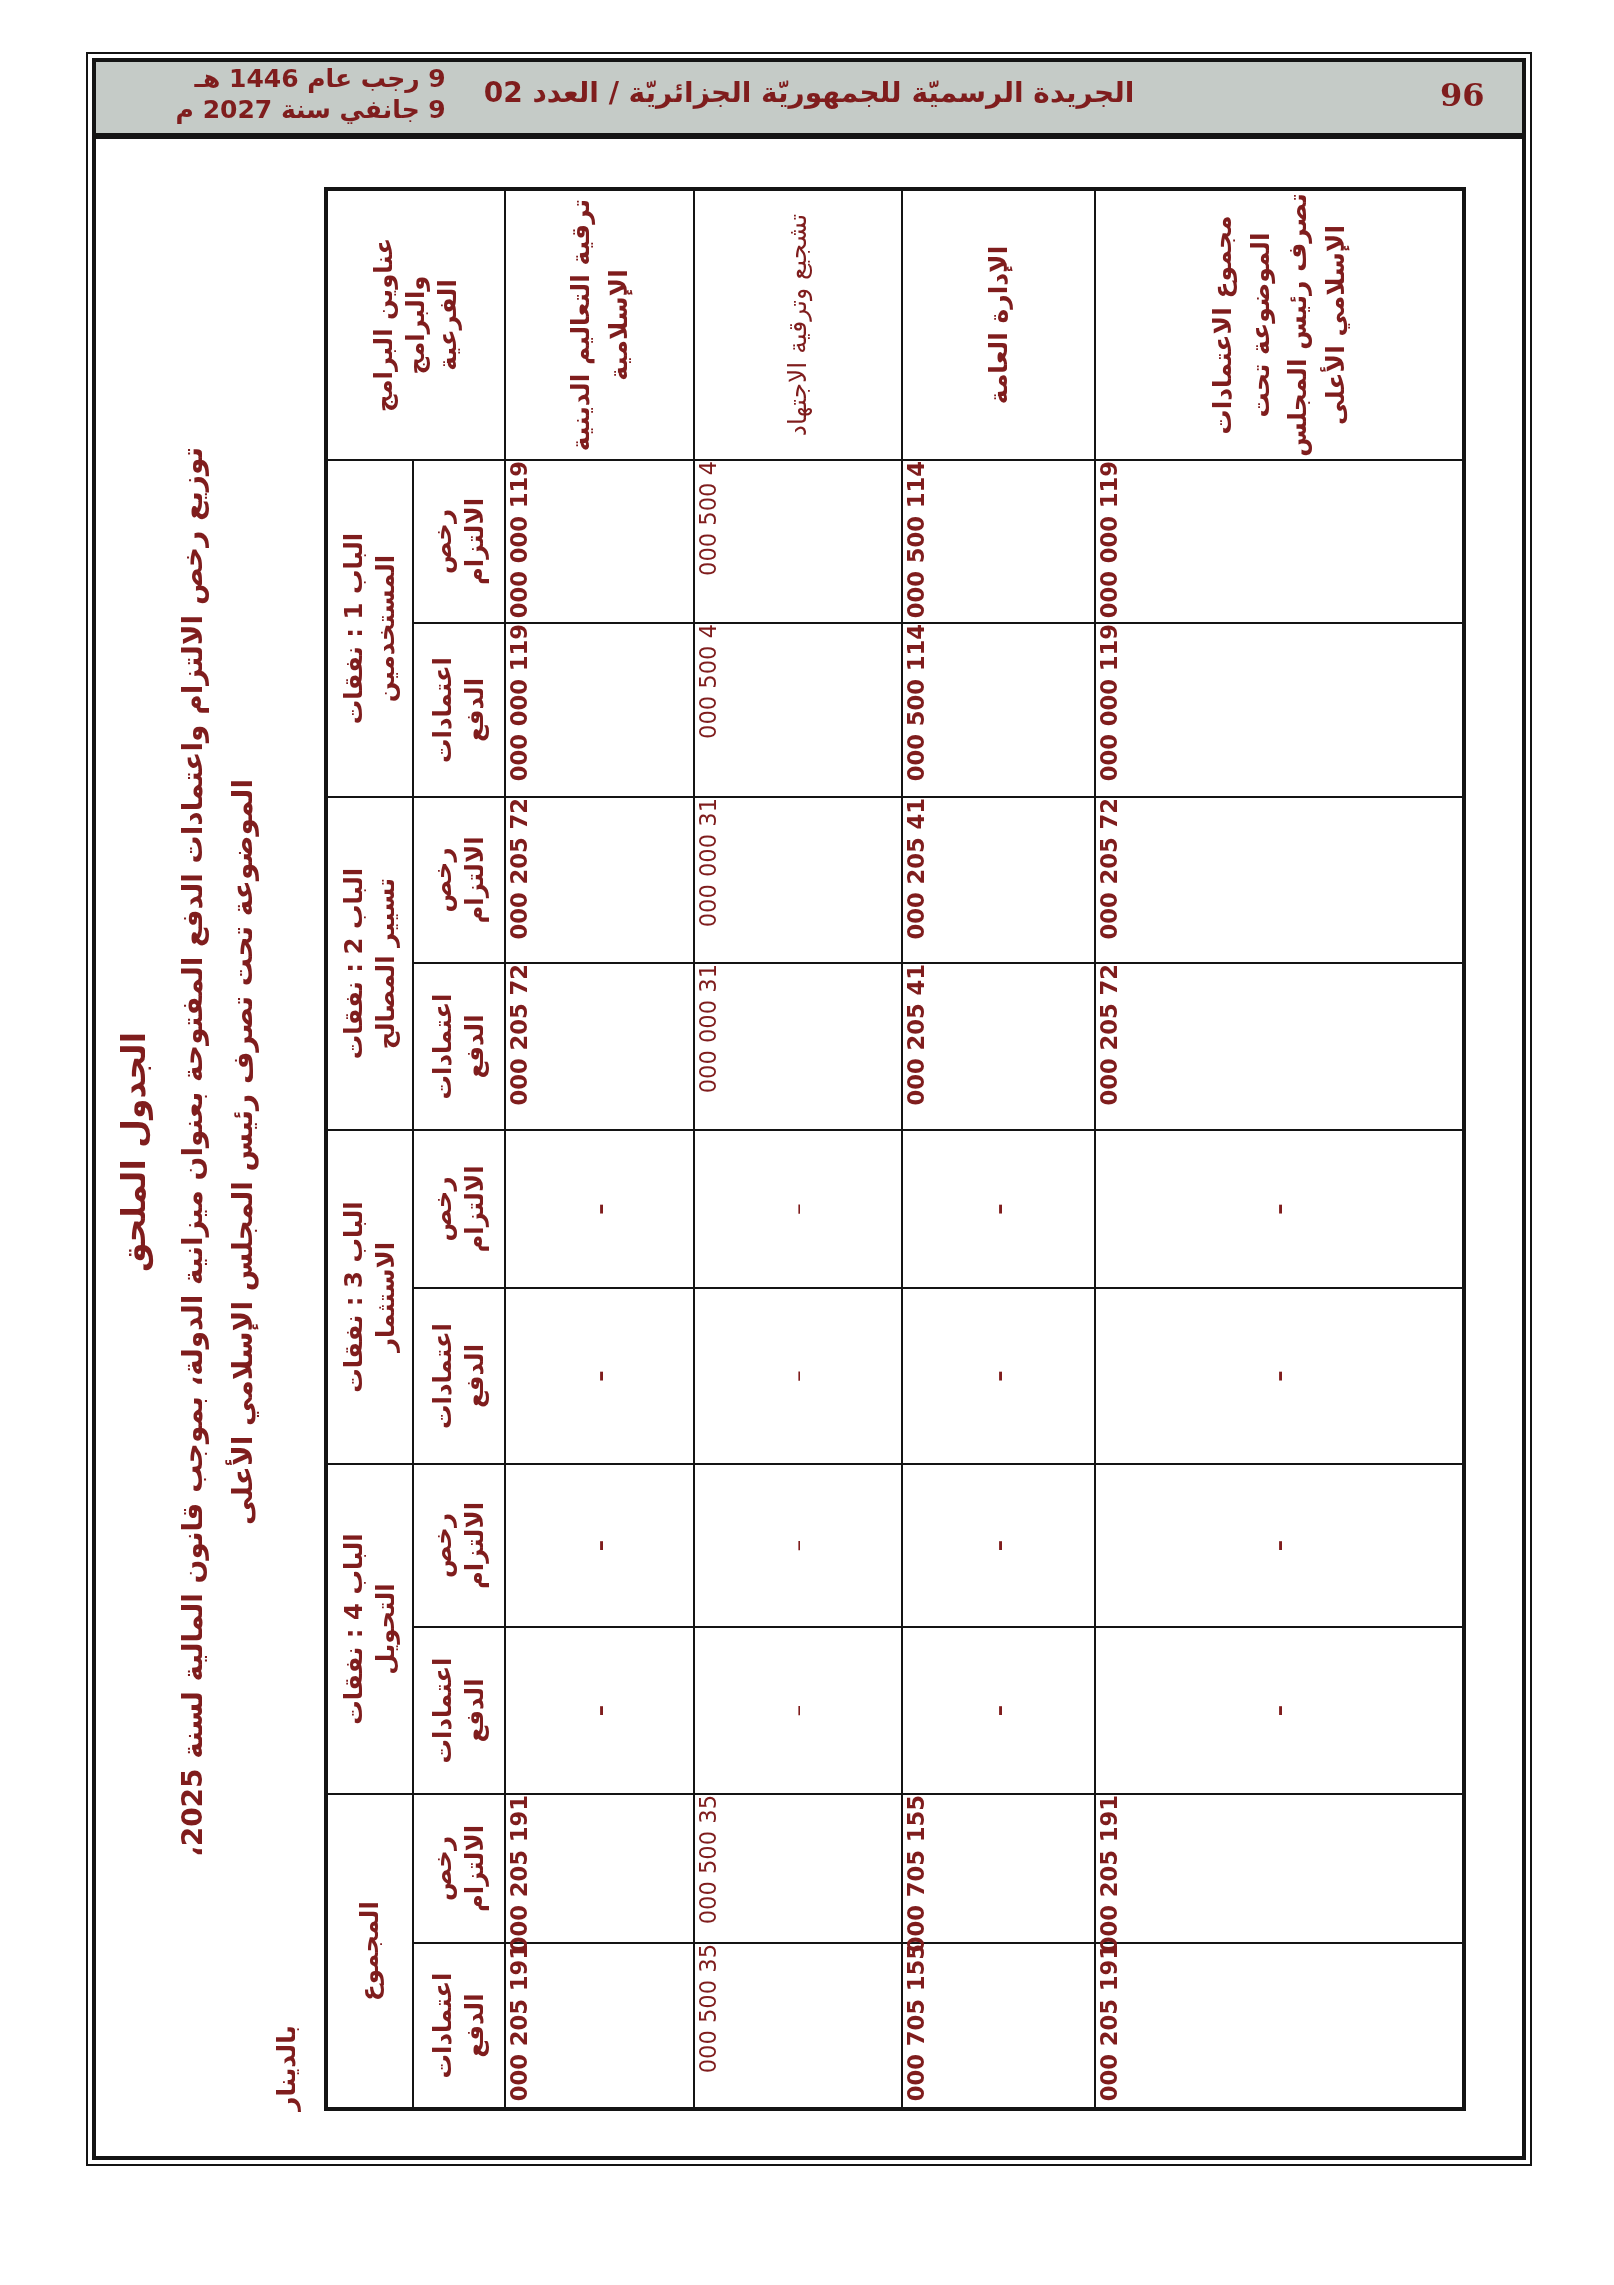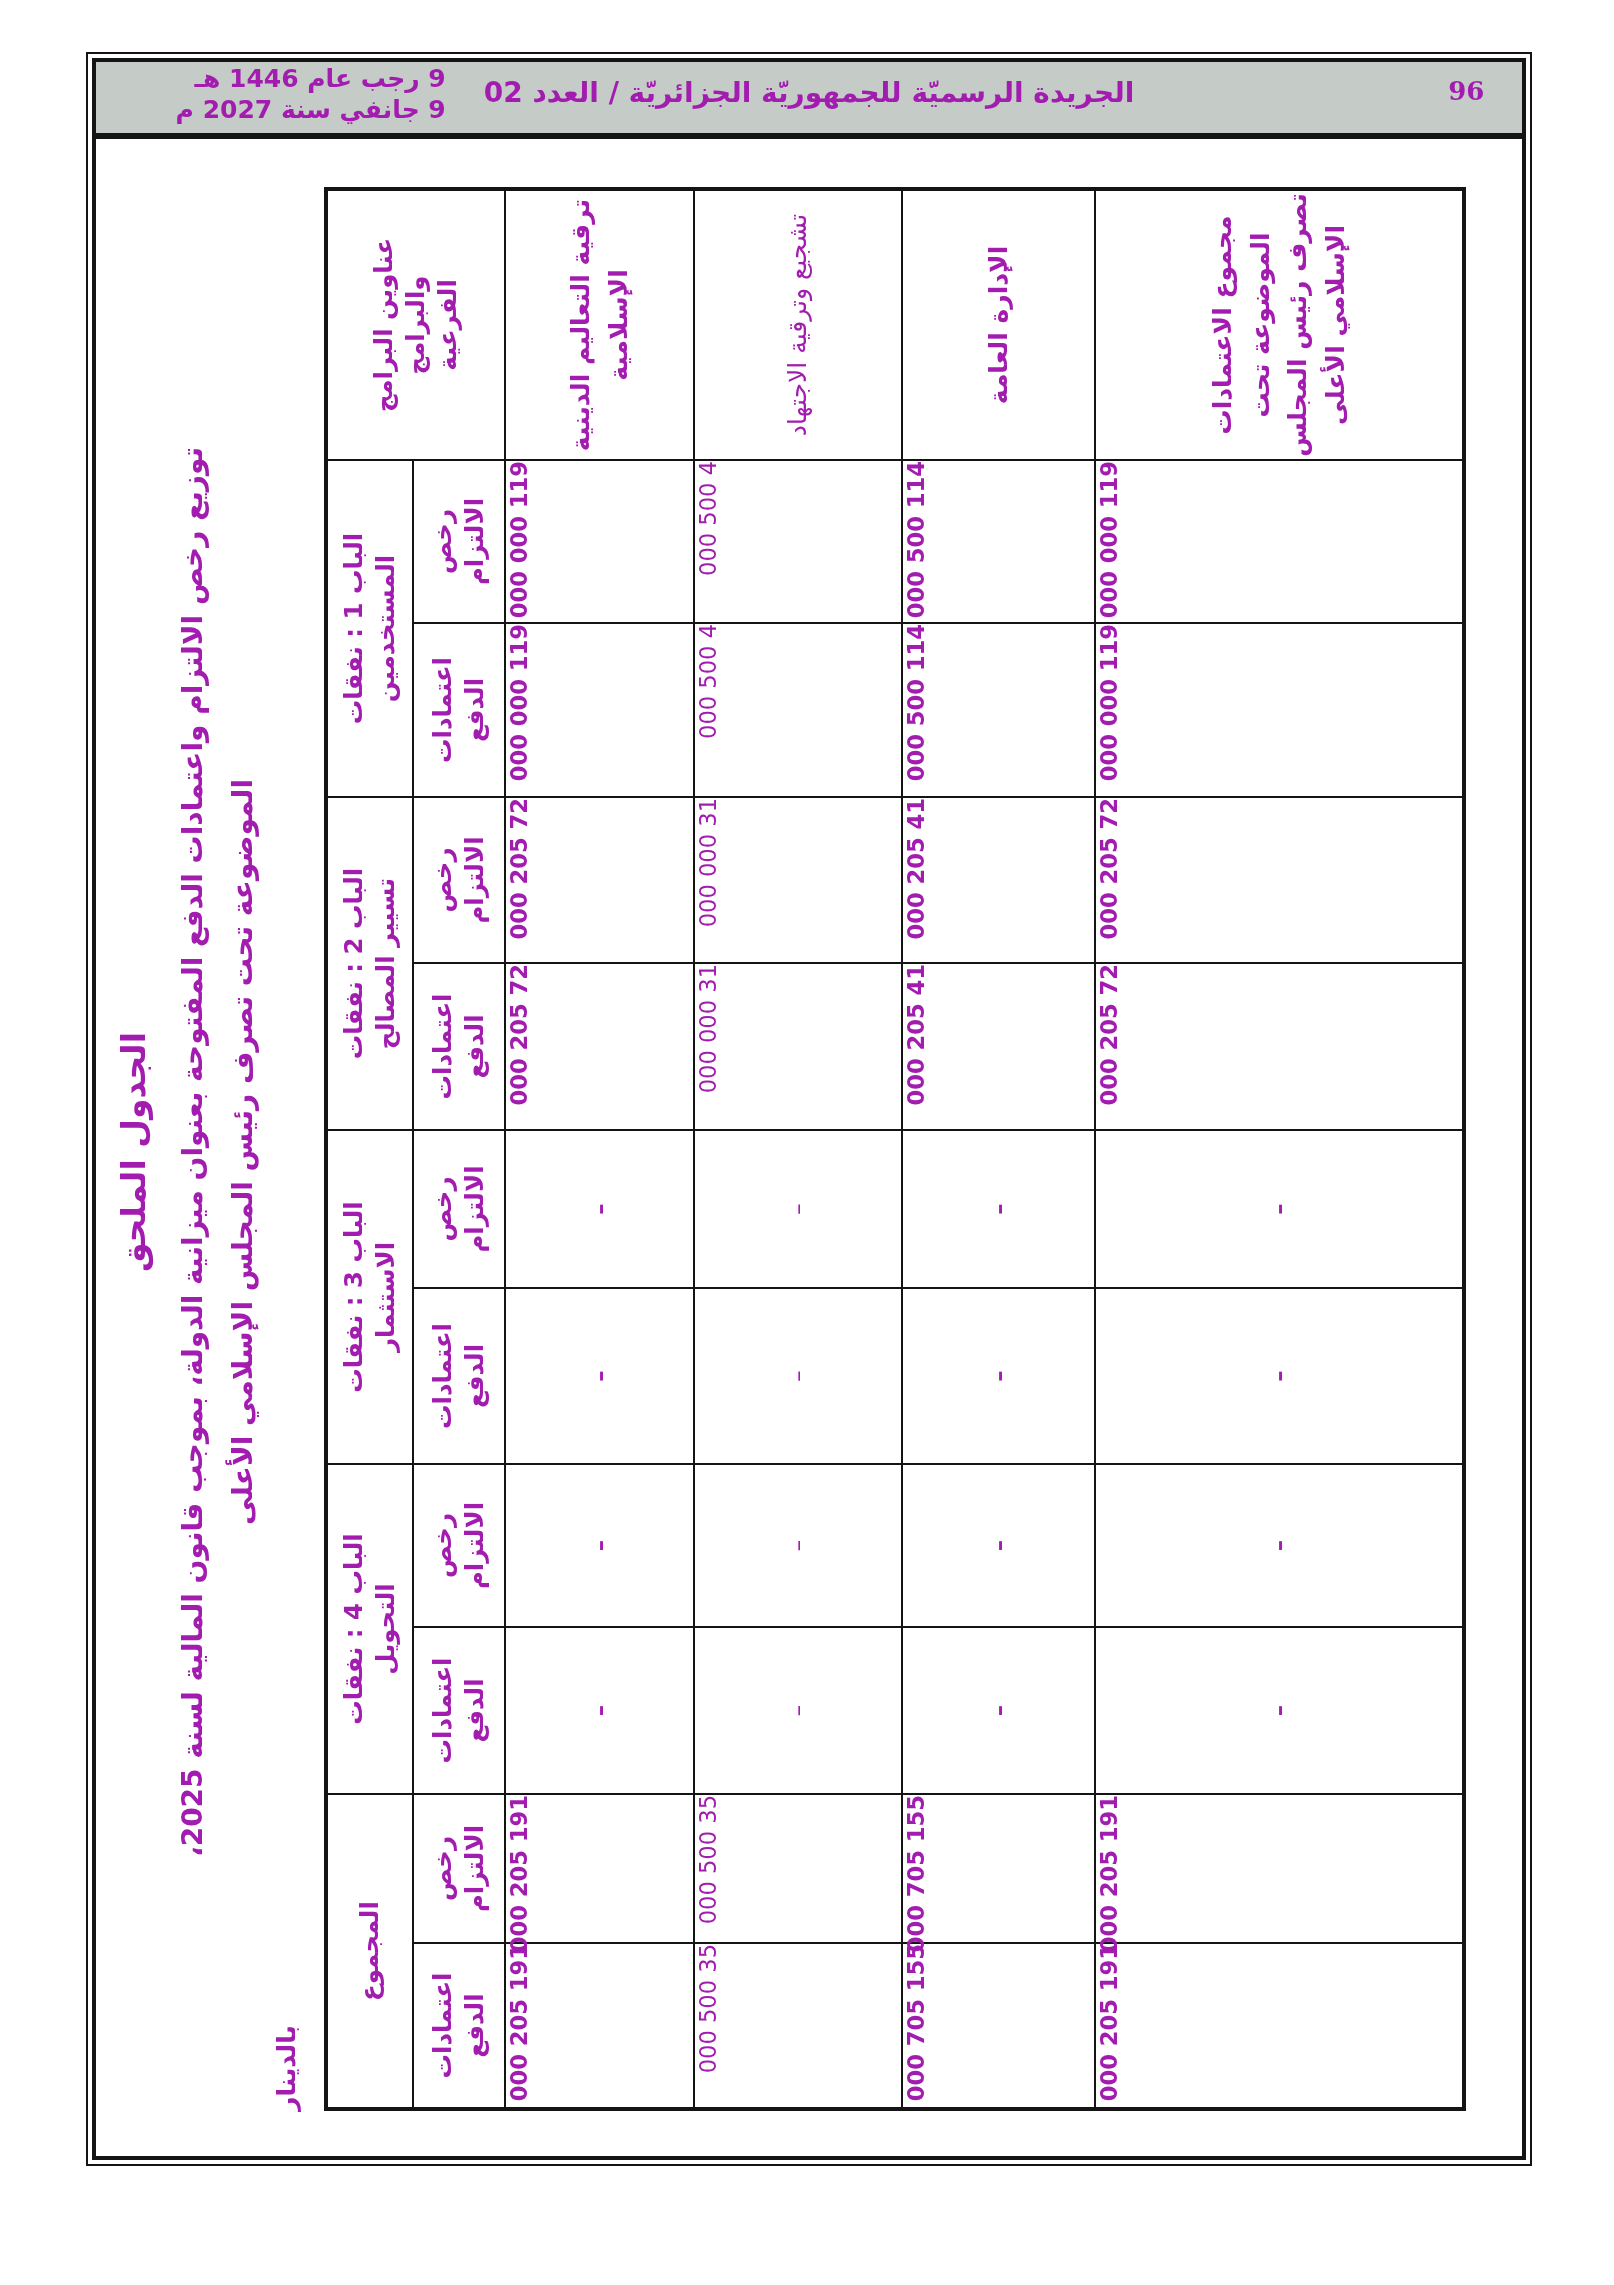--- a/index.html
+++ b/index.html
@@ -1,30 +1,30 @@
 <!DOCTYPE html>
 <html lang="ar" style="font-size:14.5px"><head>
 <meta charset="utf-8">
 <style>
   html,body{margin:0;padding:0;background:#ffffff;}
   .page{position:relative;width:1615px;height:2285px;background:#ffffff;overflow:hidden;
-        font-family:"DejaVu Sans",sans-serif;color:#a21caf;}
+        font-family:"DejaVu Sans",sans-serif;color:#7f1d1d;}
   
   .frame-outer{position:absolute;left:86px;top:52px;right:83px;bottom:119px;
                border:2.7px solid #141414;padding:3.6px;box-sizing:border-box;}
   .frame-inner{width:100%;height:100%;border:4.5px solid #141414;box-sizing:border-box;position:relative;}
   
   .masthead{position:absolute;left:0;top:0;right:0;height:71px;background:#c5cbc7;
             border-bottom:6.3px solid #141414;}
   .date-block{position:absolute;left:80px;top:2.7px;text-align:right;direction:rtl;
               font-weight:700;font-size:25px;line-height:1.22;}
   .masthead-title{position:absolute;left:0;right:0;top:14.5px;text-align:center;direction:rtl;
                   font-weight:700;font-size:28px;}
   .page-number{position:absolute;right:38px;top:14.5px;font-family:"DejaVu Serif",serif;
-               font-weight:700;font-size:26px;}
+               font-weight:700;font-size:32px;}
   
   .rotated-canvas{position:absolute;left:1.8px;top:80px;width:2144px;height:1475px;
                   transform-origin:0 0;transform:translateY(2144px) rotate(-90deg);direction:rtl;}
   .annex-line{position:absolute;left:0;width:100%;text-align:center;direction:rtl;font-weight:700;}
   .annex-title{top:112px;font-size:33px;}
   .annex-sub1{top:174px;font-size:28px;}
   .annex-sub2{top:224px;font-size:28px;}
   .currency-note{position:absolute;top:270px;left:113px;direction:rtl;font-weight:700;font-size:25px;}
   
   table.budget{position:absolute;top:322px;left:113px;width:1920px;height:1138px;

